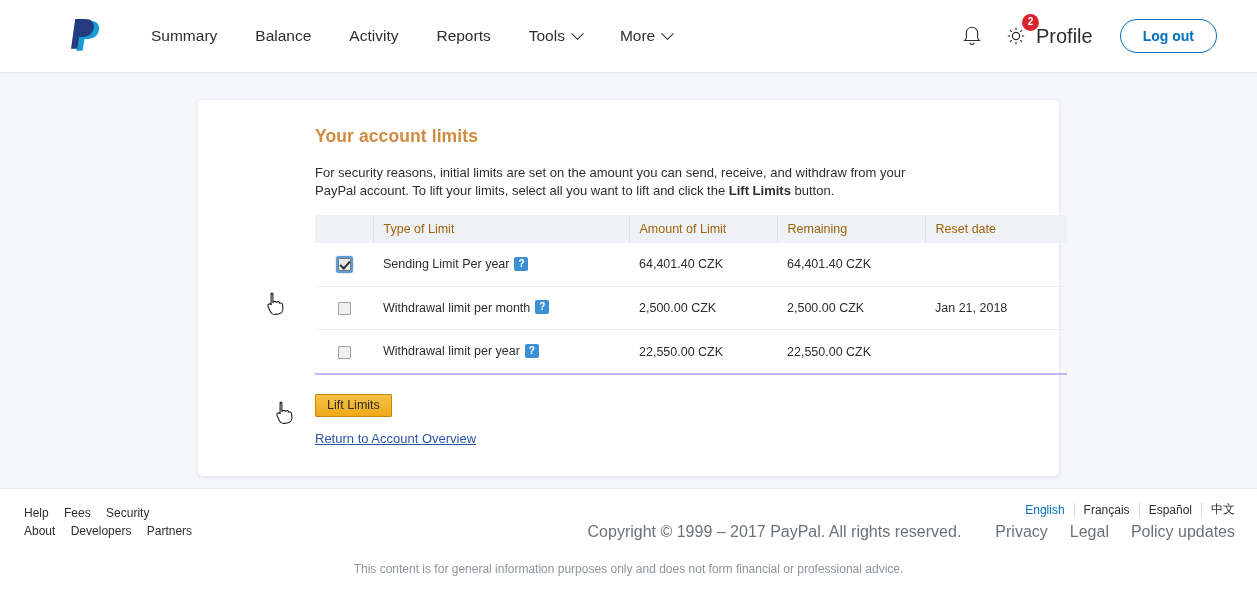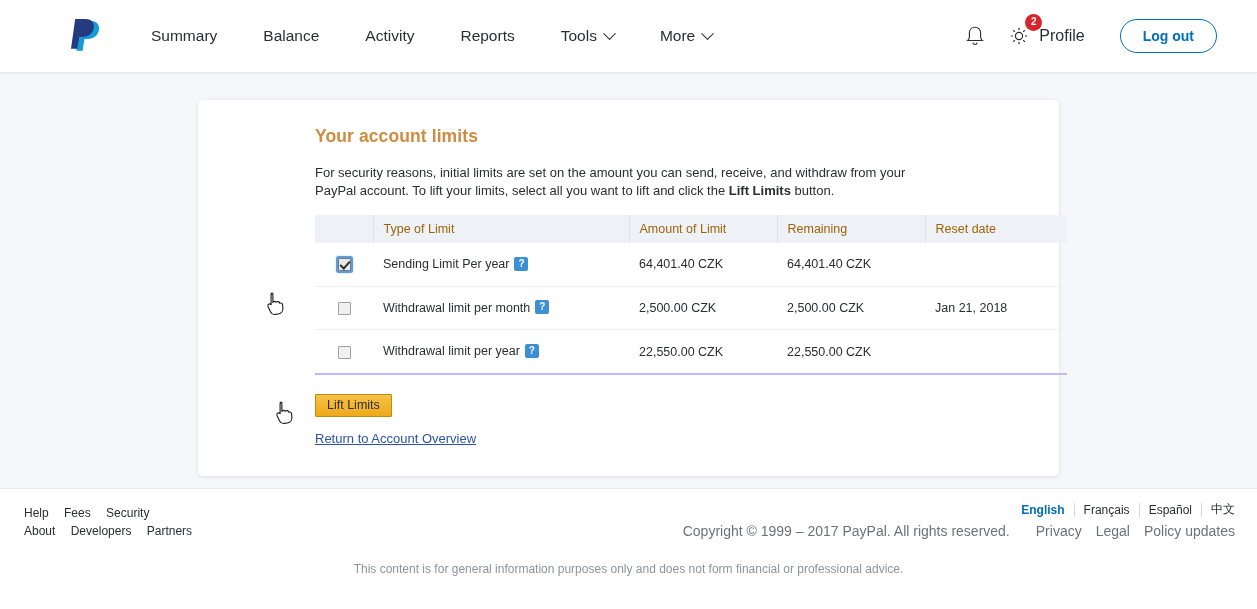--- a/index.html
+++ b/index.html
@@ -32,21 +32,21 @@
     margin-left: 68px;
     width: 36px;
     height: 40px;
     position: relative;
     display: block;
   }
 
   .nav {
     display: flex;
     margin-left: 28px;
-    gap: 8px;
+    gap: 0px;
   }
   .nav-item {
     font-size: 15.5px;
     color: #2c2e2f;
     padding: 6px 19px;
     text-decoration: none;
     white-space: nowrap;
     display: flex;
     align-items: center;
     cursor: pointer;
@@ -92,24 +92,24 @@
     font-weight: bold;
     line-height: 16px;
     min-width: 17px;
     height: 17px;
     border-radius: 9px;
     text-align: center;
     padding: 0 3px;
   }
 
   .profile-label {
-    font-size: 16px;
+    font-size: 20px;
     color: #2c2e2f;
     margin-left: 7px;
-    margin-right: 35px;
+    margin-right: 27px;
     cursor: pointer;
   }
 
   .logout-btn {
     border: 1.5px solid #0070ba;
     color: #0070ba;
     background: #fff;
     border-radius: 20px;
     font-size: 14px;
     font-weight: bold;
@@ -297,31 +297,31 @@
     justify-content: flex-end;
     align-items: center;
   }
   .lang-row a {
     color: #2c2e2f;
     text-decoration: none;
     padding: 0 9px;
     cursor: pointer;
     border-right: 1px solid #d5d8dc;
   }
-  .lang-row a.active { color: #0070ba; font-weight: bold; }
+  .lang-row a.active { color: #0070ba; }
   .lang-row a:last-child { border-right: none; padding-right: 0; }
 
   .legal-row {
     margin-top: 5px;
-    font-size: 14px;
+    font-size: 16px;
     color: #6c7378;
     display: flex;
     justify-content: flex-end;
     align-items: center;
-    gap: 0;
+    gap: 8px;
   }
   .legal-row .copy { margin-right: 12px; }
   .legal-row a {
     color: #6c7378;
     text-decoration: none;
     margin-left: 14px;
     cursor: pointer;
   }
 
   .disclaimer {

